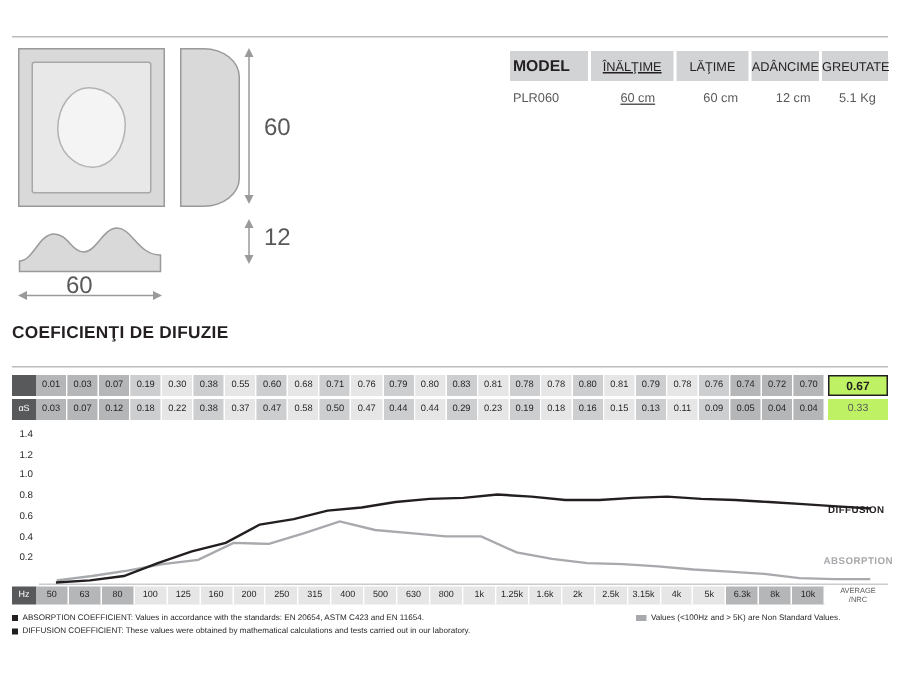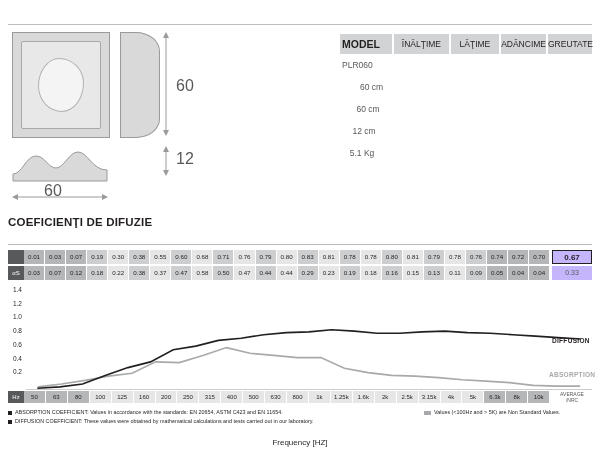--- a/index.html
+++ b/index.html
@@ -117,29 +117,28 @@
     line-height: 20px;
   }
   .model-table .hdr .cell {
     border-right: 2px solid #ffffff;
   }
   .model-table .hdr .cell:last-child { border-right: none; }
   .model-table .body {
     height: 22px;
     line-height: 22px;
     color: #58595b;
-    flex-direction: column;
   }
   .model-table .cell {
     text-align: center;
     box-sizing: border-box;
   }
   .model-table .c0 { width: 60px; text-align: left; padding-left: 2px; font-weight: bold; font-size: 10.5px; color:#231f20;}
   .model-table .body .c0 { font-weight: normal; font-size: 8.5px; color: #58595b;}
-  .model-table .c1 { width: 63px; }
+  .model-table .c1 { width: 63px; text-decoration: underline; }
   .model-table .c2 { width: 56px; }
   .model-table .c3 { width: 48px; }
   .model-table .c4 { width: 44px; }
 
   
   .coef-table {
     position: absolute;
     left: 8px; top: 250px;
     width: 584px;
     font-size: 6.5px;
@@ -174,21 +173,21 @@
   .coef-cell.dark { background: #cdcecf; }
   .coef-cell.grey { background: #b5b6b8; }
   .avg-cell {
     width: 40px;
     text-align: center;
     line-height: 14px;
     font-size: 8px;
     font-weight: bold;
     border: 1.5px solid #231f20;
     box-sizing: border-box;
-    background: #c4b5fd;
+    background: #bef264;
     margin-left: 2px;
   }
   .avg-cell.plain {
     border: none;
     font-weight: normal;
     color: #58595b;
     font-size: 7px;
   }
 
   
@@ -479,14 +478,13 @@
   <div class="footnote" id="note-abs">
     <span class="sq"></span><span>ABSORPTION COEFFICIENT: Values in accordance with the standards: EN 20654, ASTM C423 and EN 11654.</span>
   </div>
   <div class="footnote" id="note-dif">
     <span class="sq"></span><span>DIFFUSION COEFFICIENT: These values were obtained by mathematical calculations and tests carried out in our laboratory.</span>
   </div>
   <div class="footnote" id="note-right">
     <span class="sq grey"></span><span>Values (&lt;100Hz and &gt; 5K) are Non Standard Values.</span>
   </div>
 
-  <div class="x-axis-title">Frequency [HZ]</div>
 </div>
 
 </body></html>

